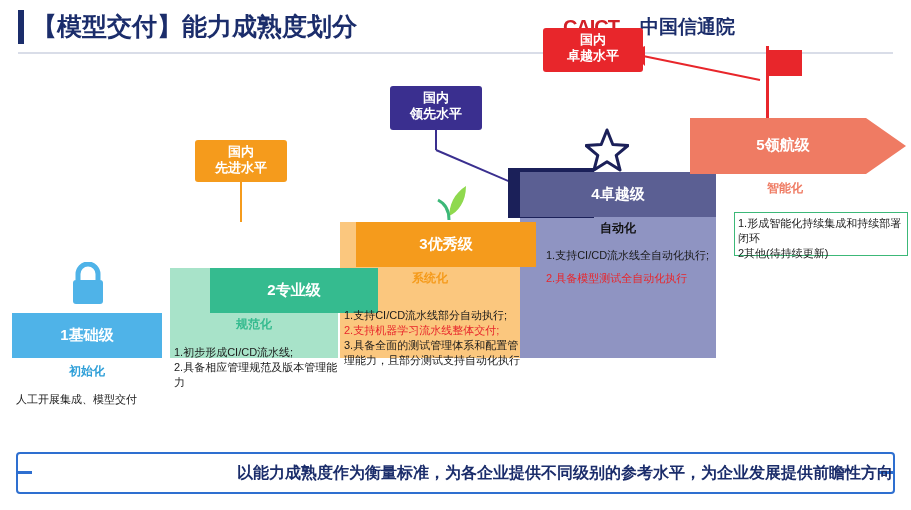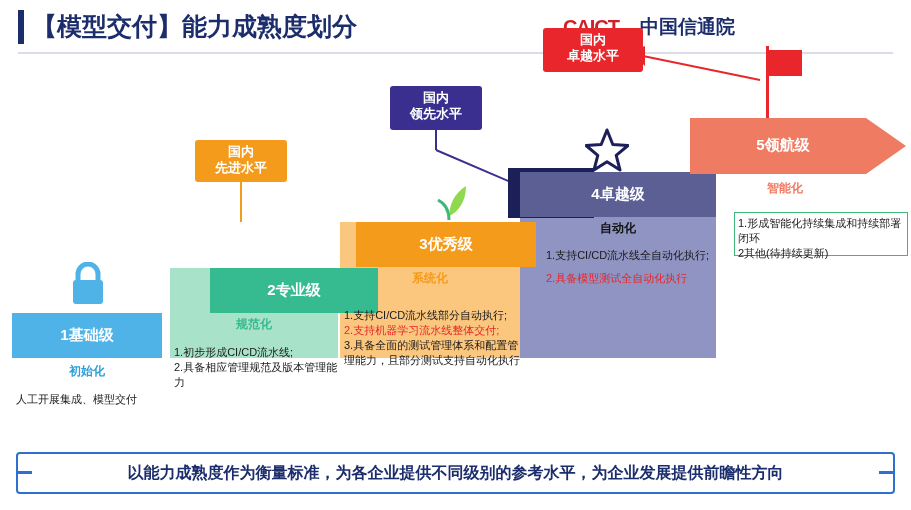--- a/index.html
+++ b/index.html
@@ -76,21 +76,21 @@
   
   .sprout{position:absolute;left:428px;top:176px;width:42px;height:46px;}
 
   
   .lock{position:absolute;left:70px;top:262px;width:36px;height:44px;}
 
   
   .greennote{position:absolute;left:734px;top:212px;width:174px;height:44px;border:1.5px solid #3cb878;box-sizing:border-box;}
 
   
-  .footer{position:absolute;left:16px;top:452px;width:879px;height:42px;border:2px solid #2e6fd0;border-radius:4px;box-sizing:border-box;display:flex;align-items:center;justify-content:center;}
+  .footer{position:absolute;left:16px;top:452px;width:879px;height:42px;border:2px solid #2e6fd0;border-radius:4px;box-sizing:border-box;display:flex;align-items:center;justify-content:flex-end;}
   .footer-txt{font-size:16px;font-weight:bold;color:#1b2d6b;}
   .footer-dash{position:absolute;top:471px;width:16px;height:3px;background:#2e6fd0;}
 </style>
 </head>
 <body>
 
 <div class="stage">
 
   <div class="hdr-bar"></div>
   <div class="hdr-title">【模型交付】能力成熟度划分</div>

